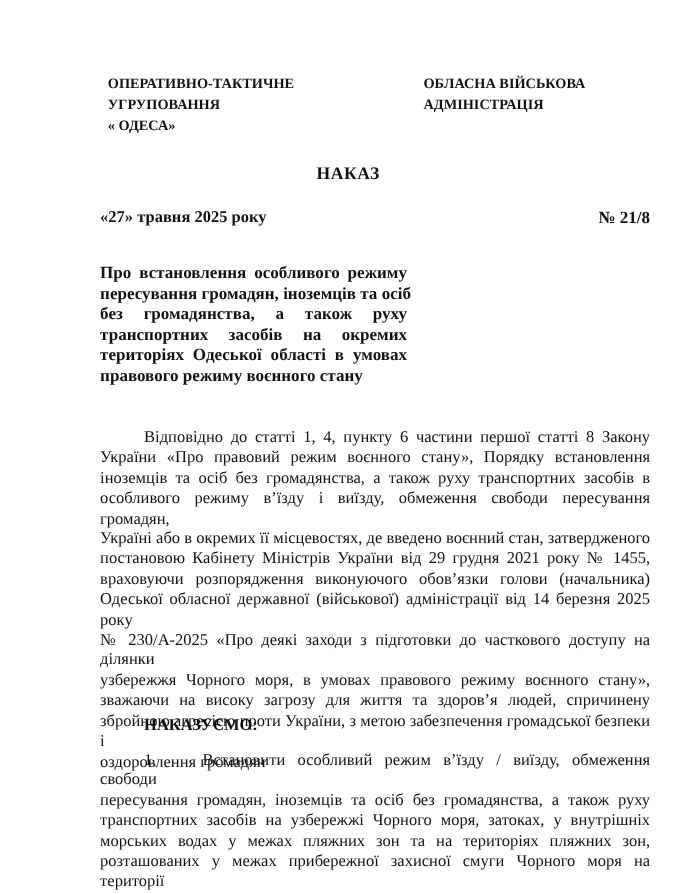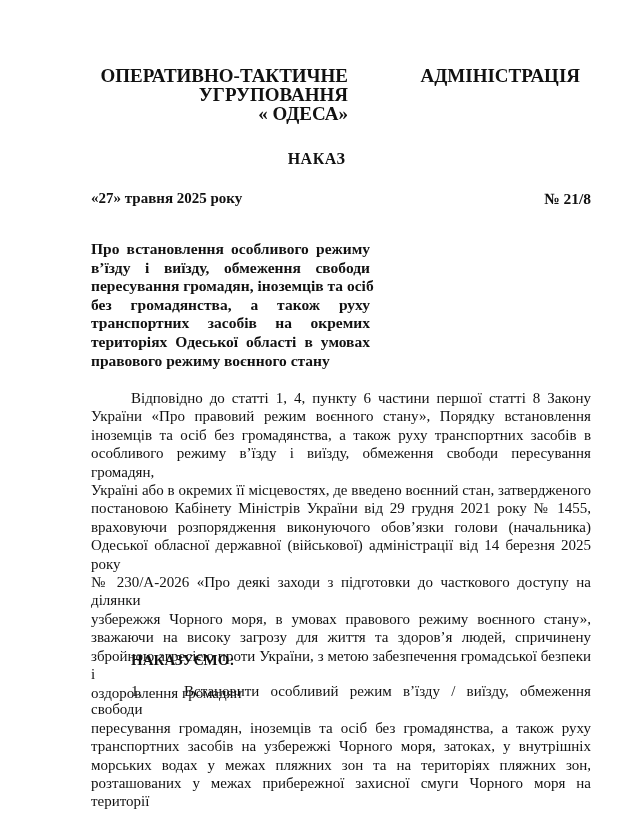--- a/index.html
+++ b/index.html
@@ -1,19 +1,19 @@
 <!DOCTYPE html>
 <html><head>
 <meta charset="utf-8">
 <style>
   html, body { margin: 0; padding: 0; background: #ffffff; }
   body { width: 633px; height: 813px; position: relative; overflow: hidden;
          font-family: "Liberation Serif", serif; color: #111111; }
   .page { position: absolute; left: 0; top: 0; width: 633px; height: 813px; background: #fff; }
-  .hdr { position: absolute; top: 66px; font-weight: bold; font-size: 19px; line-height: 19px; text-align: right; }
+  .hdr { position: absolute; top: 66px; font-weight: bold; font-size: 13px; line-height: 19px; text-align: left; }
   .hdr-left { left: 98px; width: 250px; }
   .hdr-right { left: 385px; width: 195px; }
   .title { position: absolute; top: 150px; left: 0; width: 633px; text-align: center;
            font-weight: bold; font-size: 16px; letter-spacing: 0.5px; }
   .date { position: absolute; top: 190px; left: 91px; font-weight: bold; font-size: 15px; }
   .num  { position: absolute; top: 190px; right: 42px; font-weight: bold; font-size: 15.5px; }
   .subject { position: absolute; top: 240px; left: 91px; width: 279px; font-weight: bold;
              font-size: 15.5px; line-height: 18.6px; }
   .line { display: block; text-align: justify; text-align-last: justify; white-space: nowrap; }
   .line.last { text-align-last: left; }
@@ -30,48 +30,48 @@
 
 <div class="page">
 
   <div class="hdr hdr-left">
     <div>ОПЕРАТИВНО-ТАКТИЧНЕ</div>
     <div>УГРУПОВАННЯ</div>
     <div>« ОДЕСА»</div>
   </div>
 
   <div class="hdr hdr-right">
+    <div>ОБЛАСНА ВІЙСЬКОВА</div>
     <div>АДМІНІСТРАЦІЯ</div>
   </div>
 
   <div class="title">НАКАЗ</div>
 
   <div class="date">«27» травня 2025 року</div>
   <div class="num">№ 21/8</div>
 
   <div class="subject">
     <span class="line">Про встановлення особливого режиму</span>
-    <span class="line">в’їзду і виїзду, обмеження свободи</span>
     <span class="line">пересування громадян, іноземців та осіб</span>
     <span class="line">без громадянства, а також руху</span>
     <span class="line">транспортних засобів на окремих</span>
     <span class="line">територіях Одеської області в умовах</span>
     <span class="line last">правового режиму воєнного стану</span>
   </div>
 
   <div class="para p1">
     <span class="line indent">Відповідно до статті 1, 4, пункту 6 частини першої статті 8 Закону</span>
     <span class="line">України «Про правовий режим воєнного стану», Порядку встановлення</span>
     <span class="line">іноземців та осіб без громадянства, а також руху транспортних засобів в</span>
     <span class="line">особливого режиму в’їзду і виїзду, обмеження свободи пересування громадян,</span>
     <span class="line">Україні або в окремих її місцевостях, де введено воєнний стан, затвердженого</span>
     <span class="line">постановою Кабінету Міністрів України від 29 грудня 2021 року № 1455,</span>
     <span class="line">враховуючи розпорядження виконуючого обов’язки голови (начальника)</span>
     <span class="line">Одеської обласної державної (військової) адміністрації від 14 березня 2025 року</span>
-    <span class="line">№ 230/А-2026 «Про деякі заходи з підготовки до часткового доступу на ділянки</span>
+    <span class="line">№ 230/А-2025 «Про деякі заходи з підготовки до часткового доступу на ділянки</span>
     <span class="line">узбережжя Чорного моря, в умовах правового режиму воєнного стану»,</span>
     <span class="line">зважаючи на високу загрозу для життя та здоров’я людей, спричинену</span>
     <span class="line">збройною агресією проти України, з метою забезпечення громадської безпеки і</span>
     <span class="line last">оздоровлення громадян</span>
   </div>
 
   <div class="para p2">НАКАЗУЄМО:</div>
 
   <div class="para p3">
     <span class="line indent"><span class="li-num">1.</span><span>Встановити особливий режим в’їзду / виїзду, обмеження свободи</span></span>

